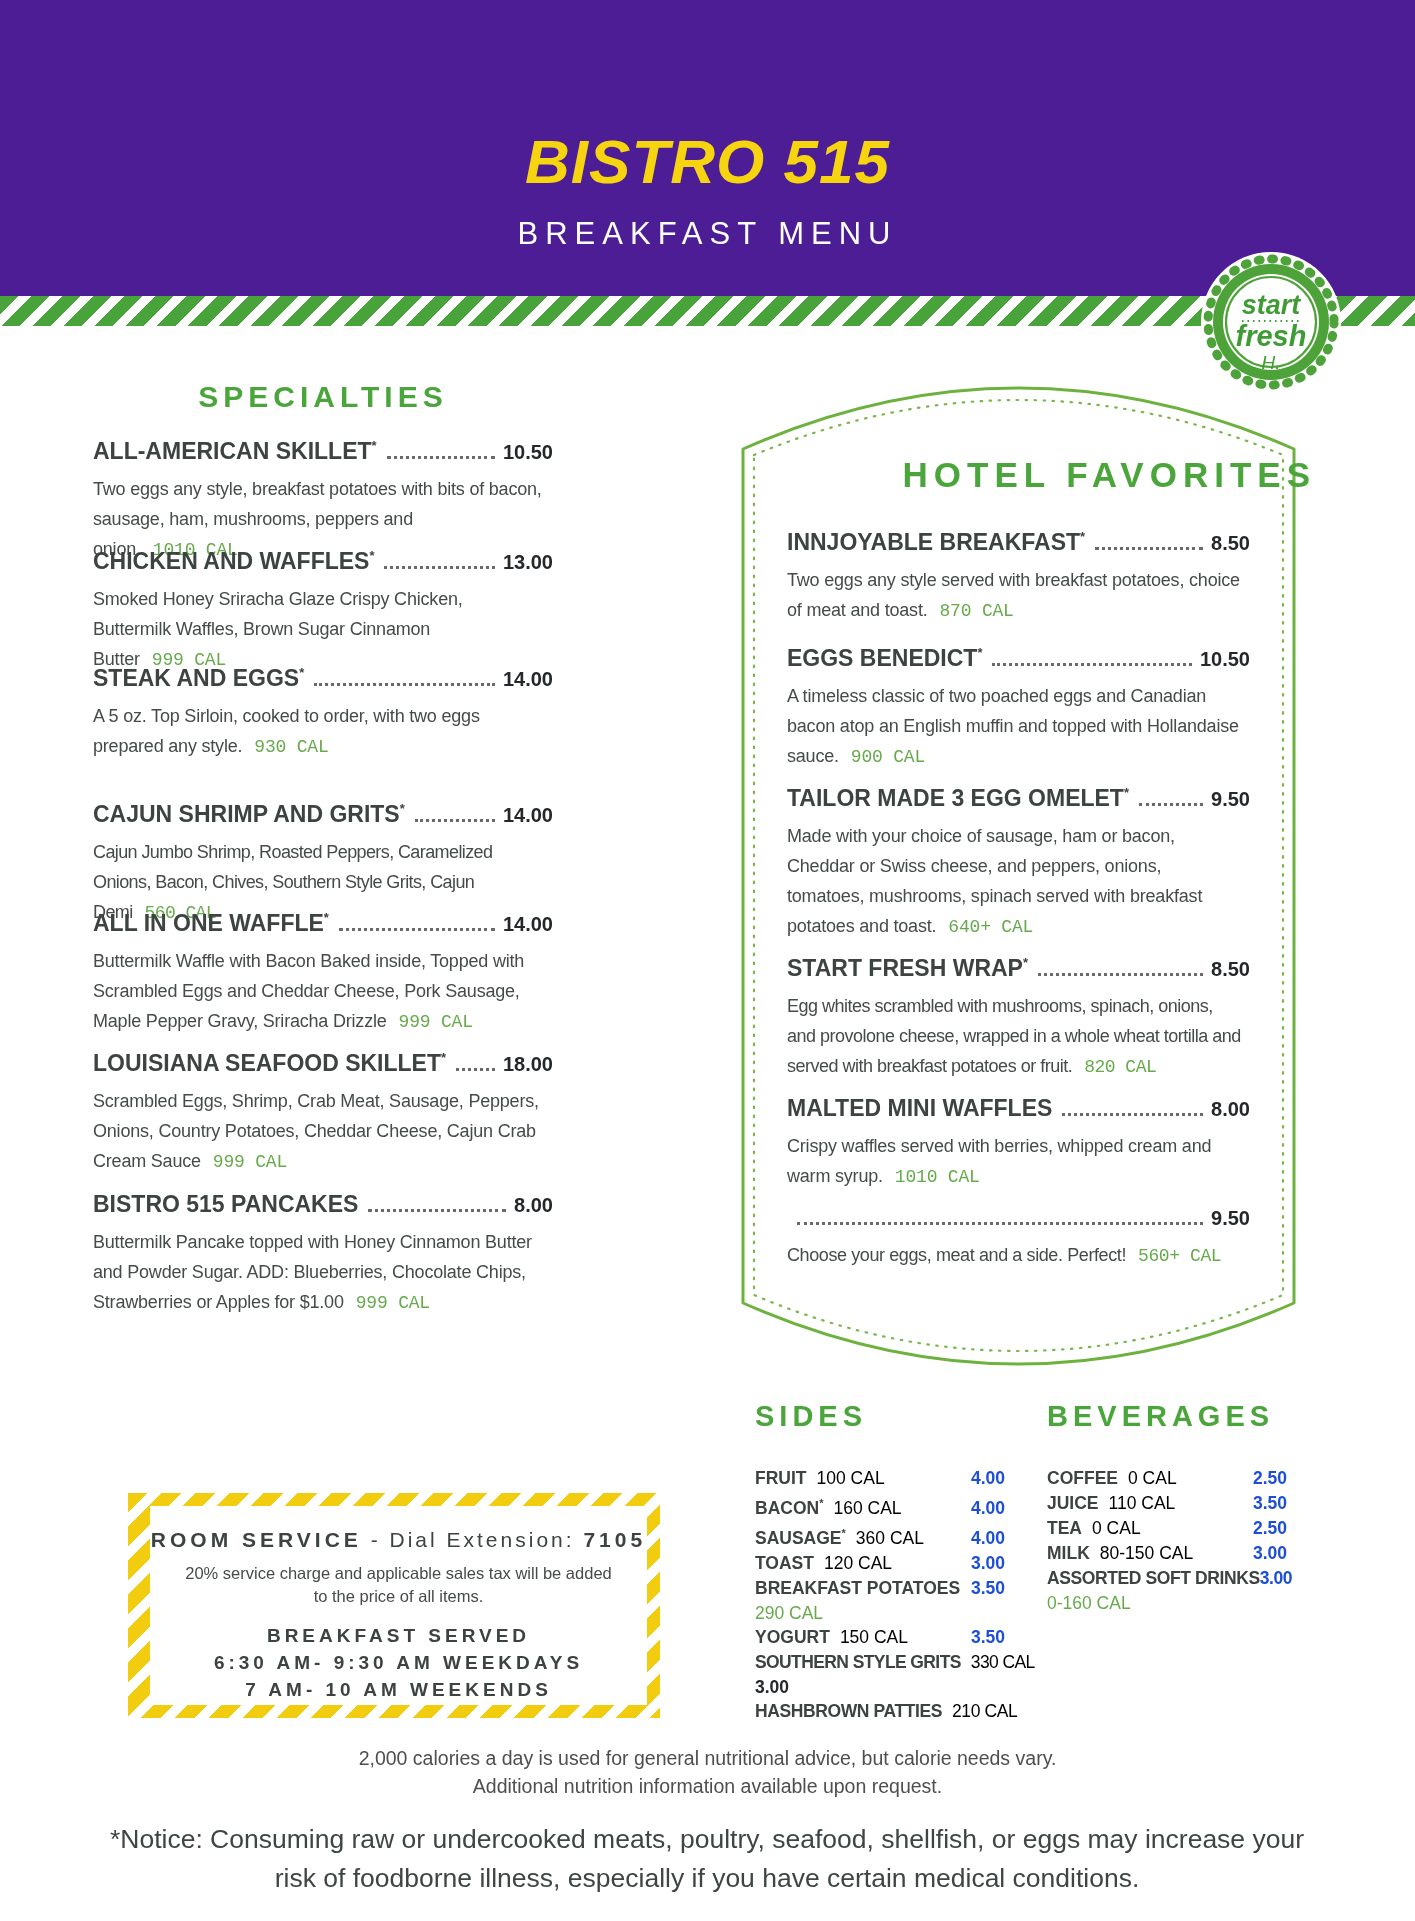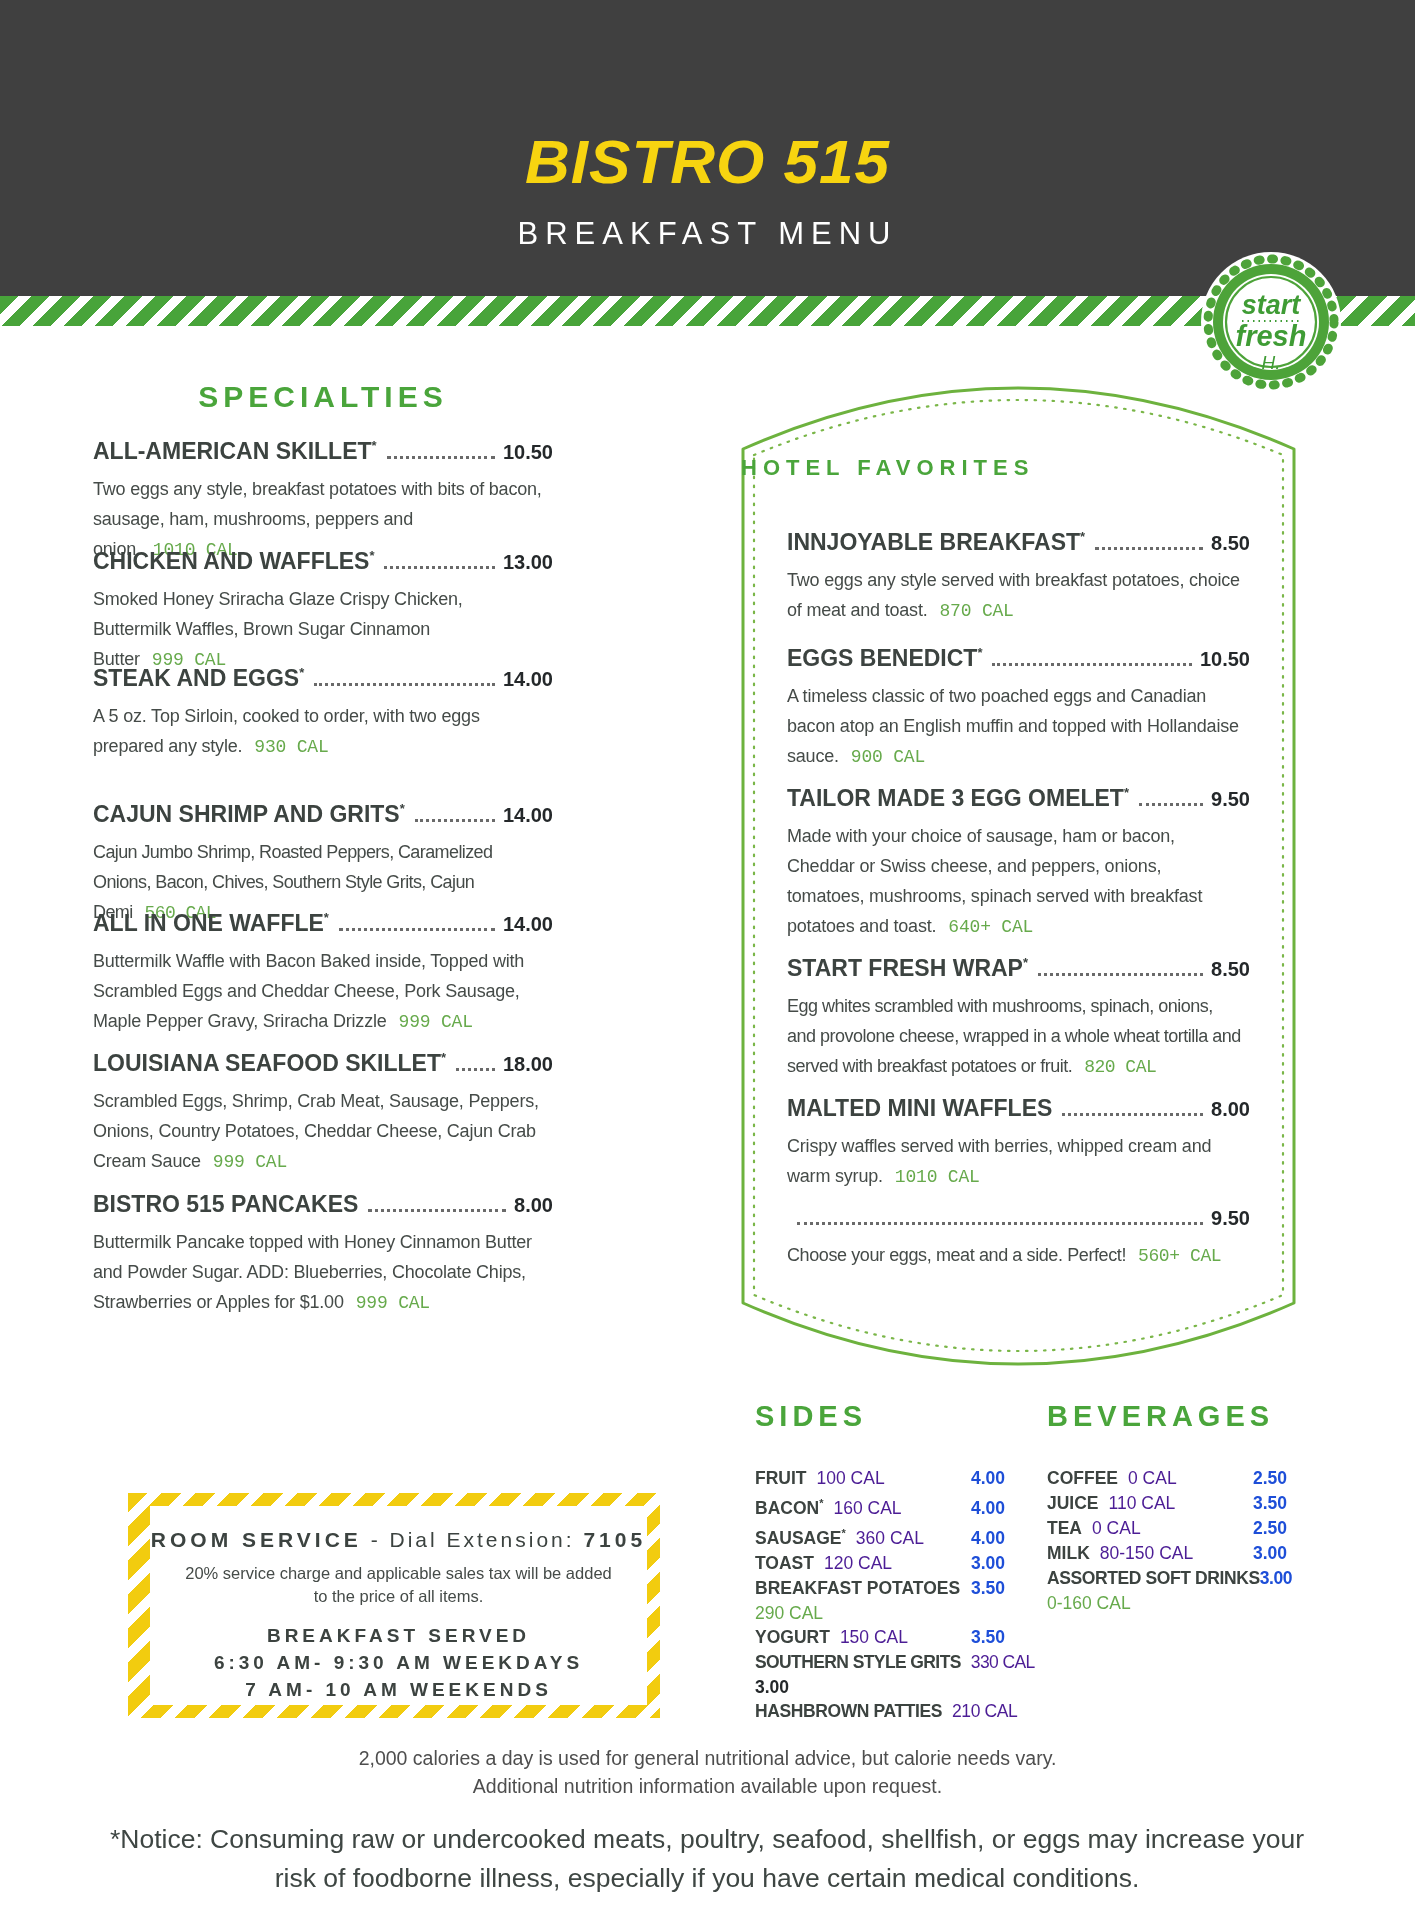--- a/index.html
+++ b/index.html
@@ -1,20 +1,20 @@
 <!DOCTYPE html>
 <html><head>
 <meta charset="utf-8">
 <style>
   html,body{margin:0;padding:0;background:#e8e8e8;}
   #page{position:relative;width:1415px;height:1921px;margin:0 auto;background:#ffffff;
         font-family:"Liberation Sans",sans-serif;overflow:hidden;}
 
   
-  .header-band{position:absolute;left:0;top:0;width:100%;height:296px;background:#404040;}
+  .header-band{position:absolute;left:0;top:0;width:100%;height:296px;background:#4c1d95;}
   .title{position:absolute;top:126px;left:0;width:100%;text-align:center;
          font-size:62px;font-weight:bold;font-style:italic;color:#f7d410;letter-spacing:1px;}
   .subtitle{position:absolute;top:216px;left:0;width:100%;text-align:center;
             font-size:31px;font-weight:400;color:#ffffff;letter-spacing:7px;}
   .stripe-band{position:absolute;left:0;top:296px;width:100%;height:30px;
                background:repeating-linear-gradient(135deg,#48a43a 0 13px,#ffffff 13px 22px);}
   .badge{position:absolute;left:1196px;top:247px;width:150px;height:150px;}
   .badge text{font-family:"Liberation Sans",sans-serif;}
   .badge .bw{font-style:italic;font-weight:bold;fill:#3f9c35;}
 
@@ -29,35 +29,35 @@
 
   
   #specialties-heading{position:absolute;left:93px;top:380px;width:460px;text-align:center;
                        font-size:30px;letter-spacing:5px;}
   .sp-item{position:absolute;left:93px;width:460px;}
   .sp-item .item-desc{width:452px;}
 
   
   #hf-panel{position:absolute;left:737px;top:383px;width:563px;height:995px;}
   #hf-panel svg.frame{position:absolute;left:0;top:0;}
-  #hf-heading{position:absolute;left:4px;top:72px;width:100%;text-align:left;
-              font-size:22px;letter-spacing:6px;}
+  #hf-heading{position:absolute;left:16px;top:72px;width:100%;text-align:right;
+              font-size:35px;letter-spacing:6px;}
   .hf-item{position:absolute;left:50px;width:463px;}
   .hf-item .item-desc{width:456px;}
 
   
   #sides-heading{position:absolute;left:755px;top:1400px;font-size:29px;letter-spacing:5px;}
   #bev-heading{position:absolute;left:1047px;top:1400px;font-size:29px;letter-spacing:5px;}
   .mini-list{position:absolute;top:1466px;font-size:17.5px;line-height:25px;color:#3c4340;}
   #sides-list{left:755px;width:250px;}
   #bev-list{left:1047px;width:240px;}
   .mini-row{display:flex;align-items:baseline;white-space:nowrap;}
   .mini-row .mname{font-weight:bold;color:#3c4340;}
   .mini-row sup{font-size:11px;}
-  .mini-row .mcal{color:#4c1d95;margin-left:10px;}
+  .mini-row .mcal{color:#000000;margin-left:10px;}
   .mini-row .mprice{margin-left:auto;font-weight:bold;color:#1d4ed8;}
   .mini-sub{line-height:24px;}
   .mini-sub .mcal{margin-left:0;color:#67aa4c;}
   .mini-sub .mprice{font-weight:bold;color:#24282a;}
 
   
   #rs-box{position:absolute;left:128px;top:1493px;width:532px;height:225px;
           background:repeating-linear-gradient(135deg,#f2cc0f 0 14px,#ffffff 14px 24px);}
   #rs-inner{position:absolute;left:13px;top:13px;right:13px;bottom:13px;background:#ffffff;
             text-align:center;padding-top:22px;box-sizing:border-box;margin-left:9px;}

